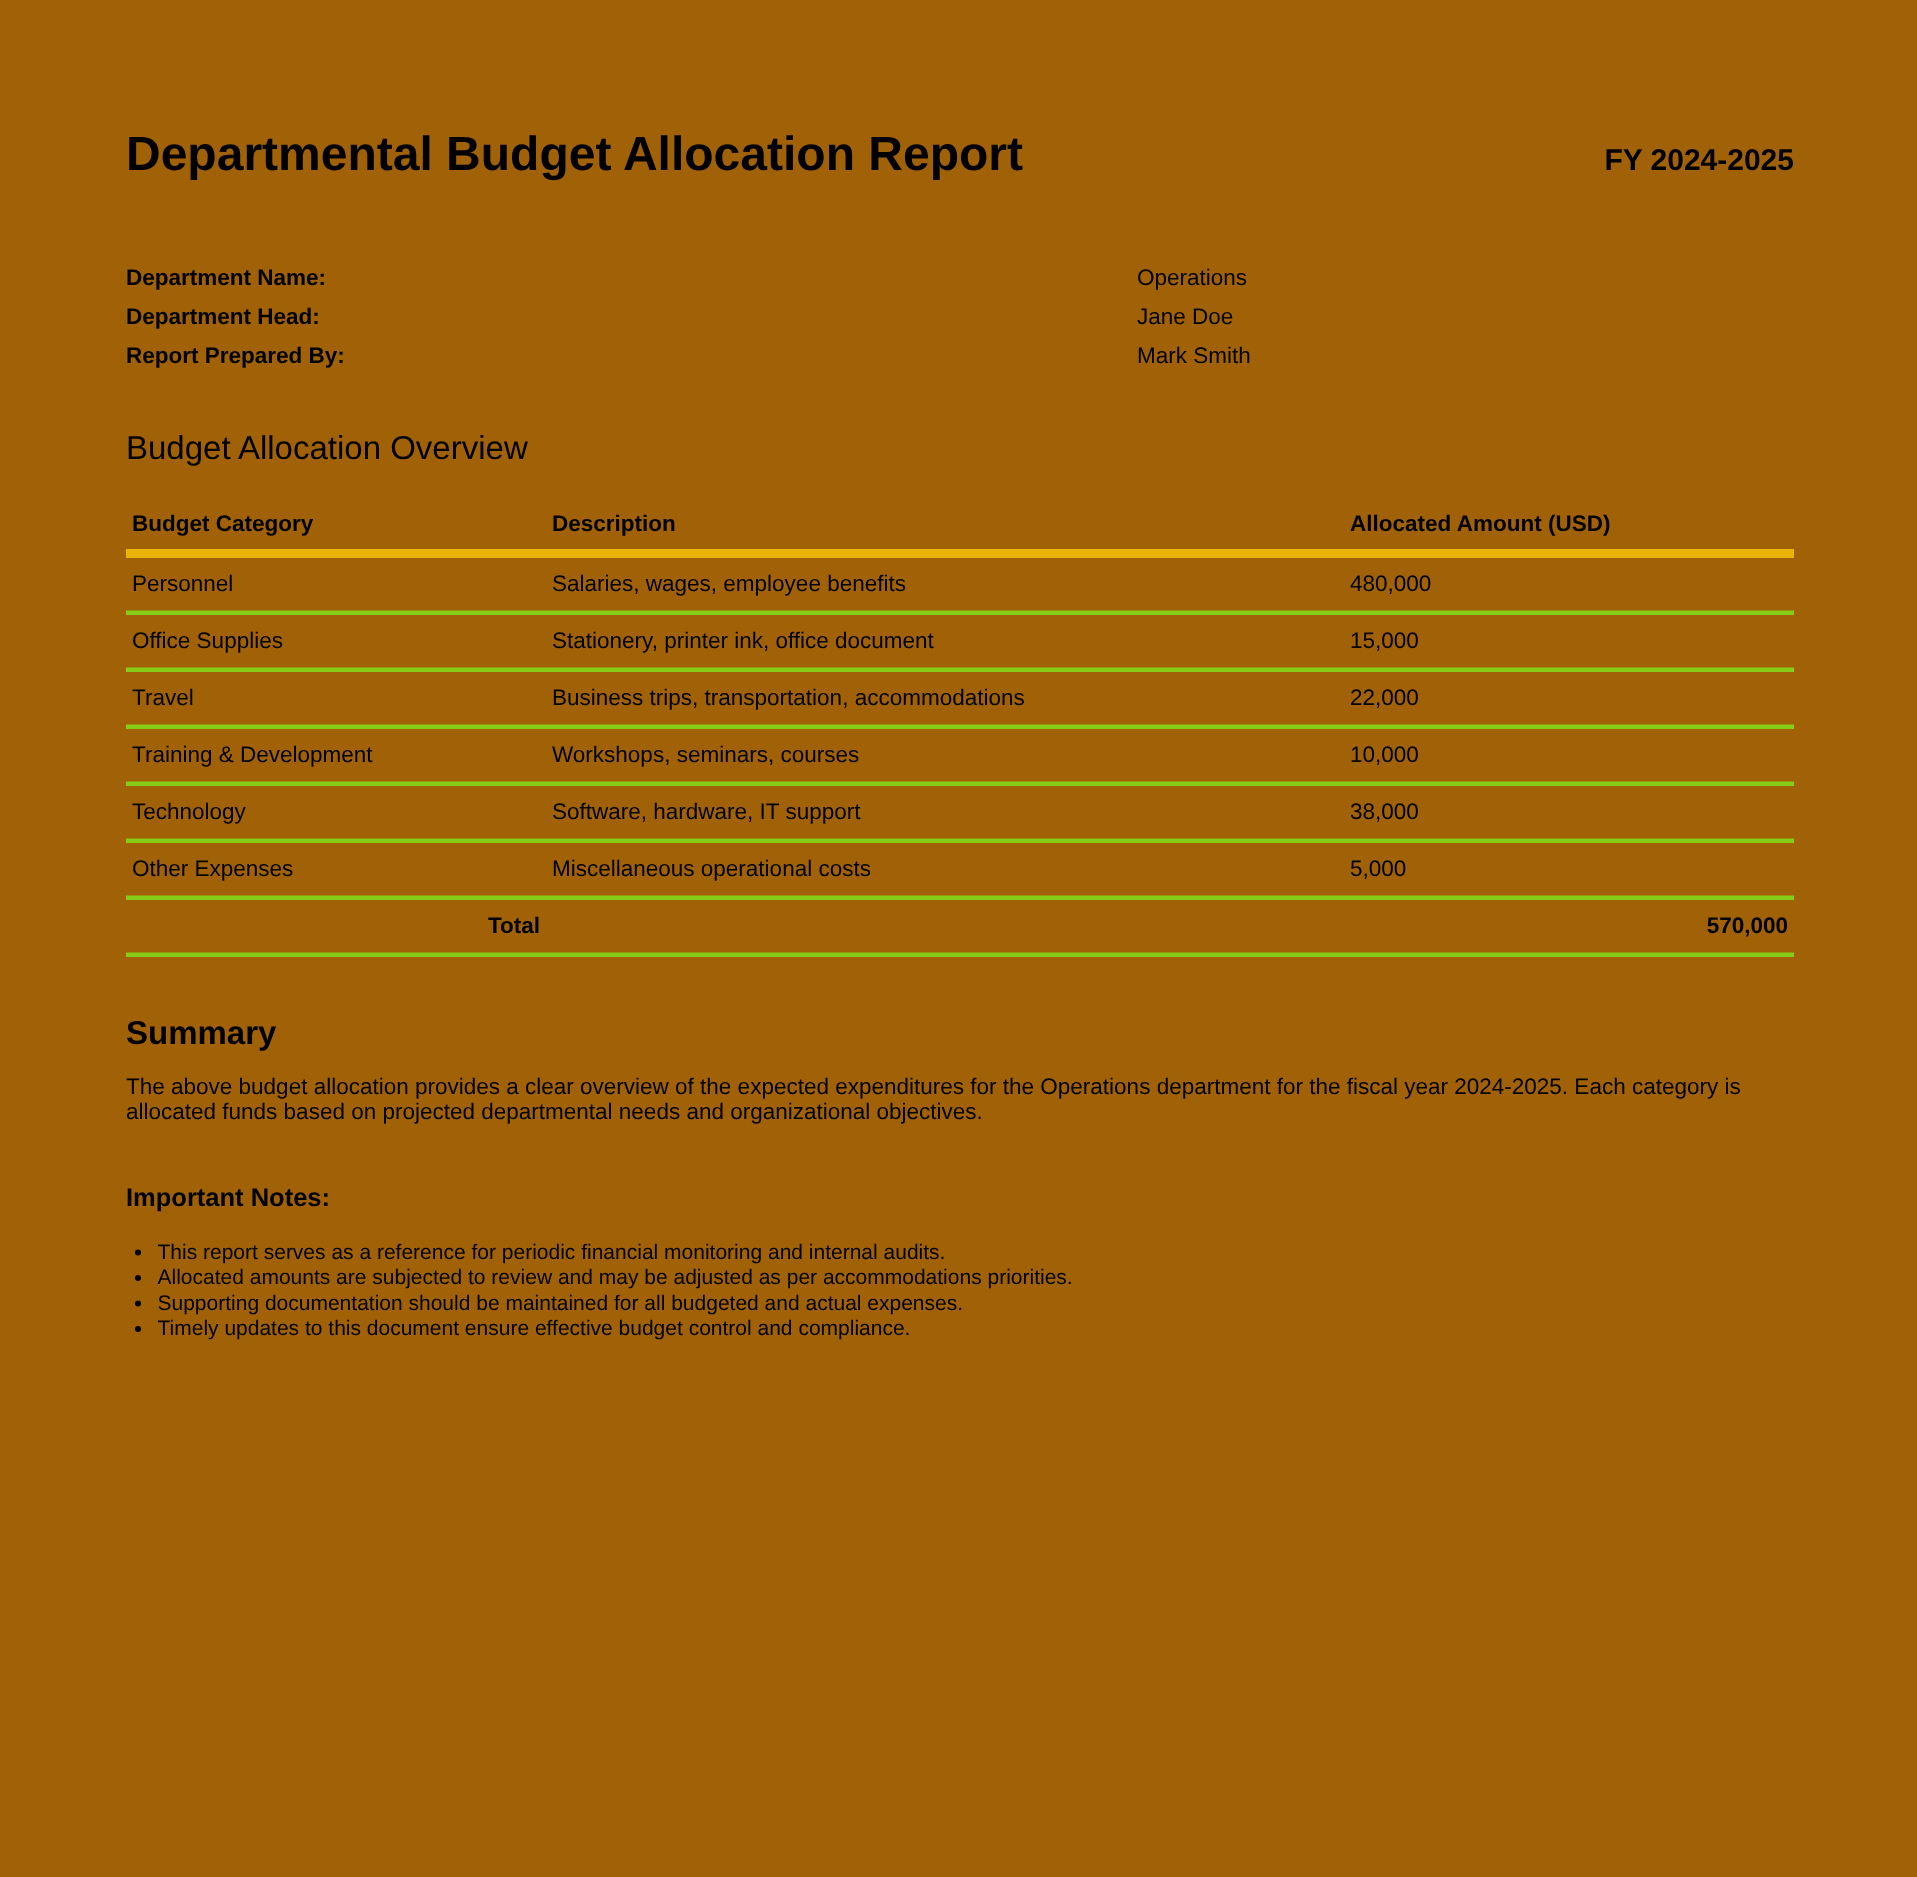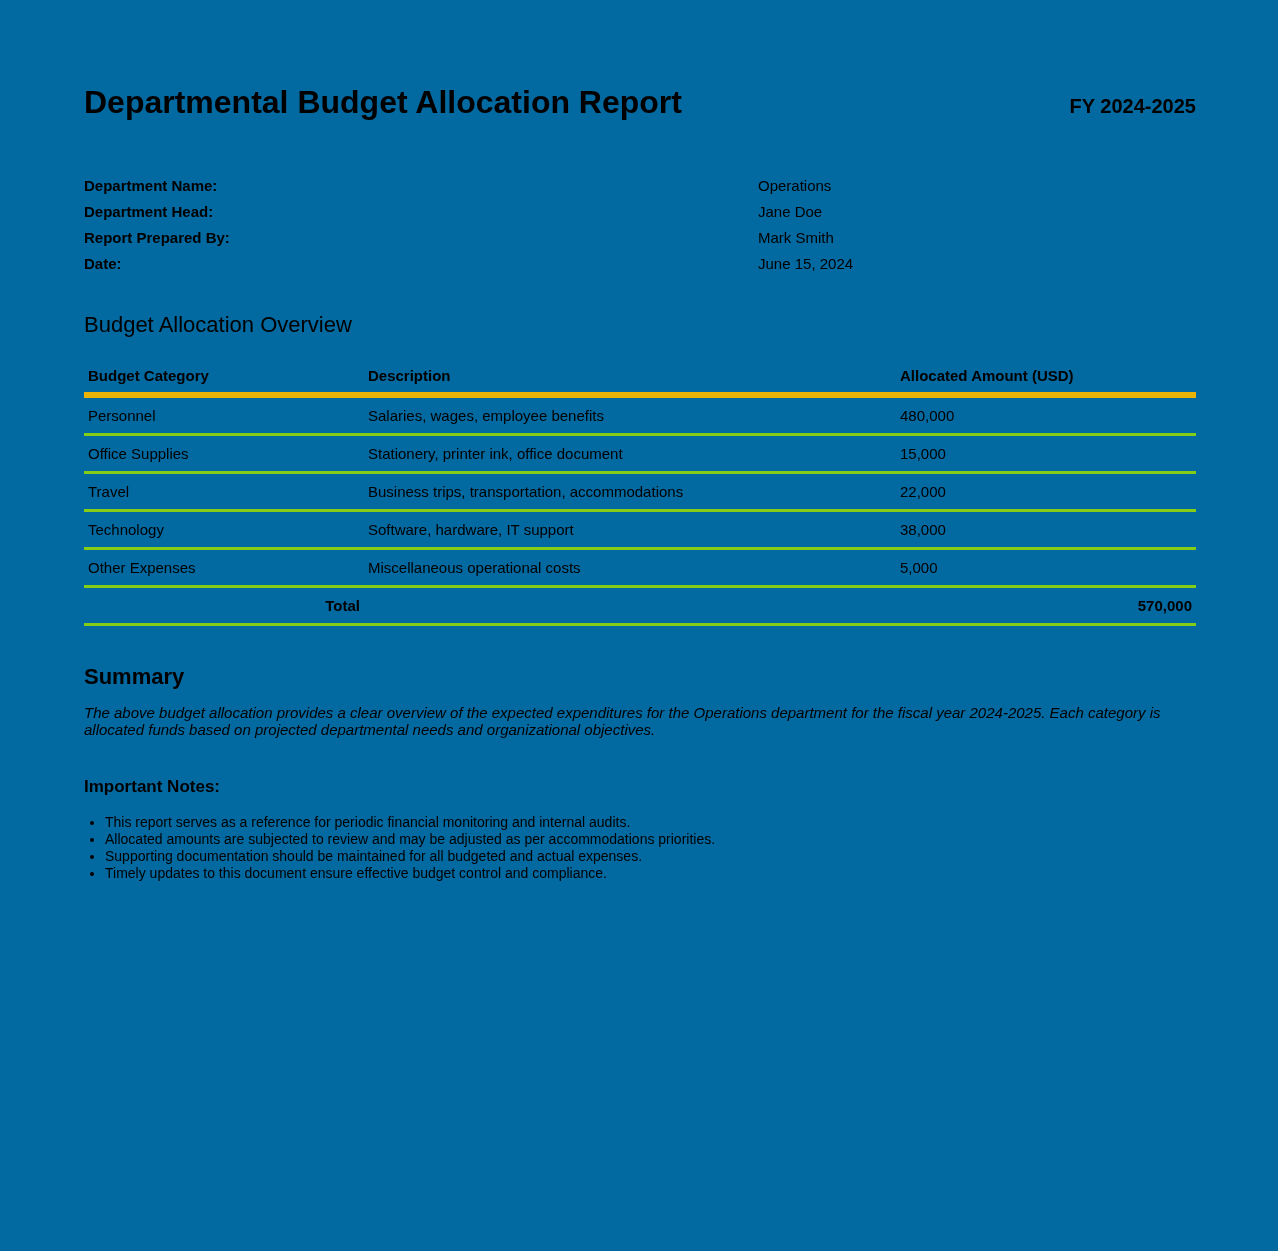--- a/index.html
+++ b/index.html
@@ -7,21 +7,21 @@
   body {
     font-family: "Liberation Sans", sans-serif;
     color: #000000;
     width: 1278px;
     min-height: 1251px;
   }
   .page {
     width: 1278px;
     min-height: 1251px;
     padding: 84px 82px 40px 84px;
-    background: #0369a1;
+    background: #a16207;
   }
   
   .report-header {
     display: flex;
     justify-content: space-between;
     align-items: baseline;
   }
   .report-title {
     font-size: 32px;
     font-weight: 700;
@@ -89,21 +89,20 @@
   table.budget-table tr.total-row td {
     font-weight: 700;
     text-align: right;
   }
   
   p.summary-text {
     font-size: 15px;
     line-height: 1.12;
     margin: 16px 0 0 0;
     max-width: 1112px;
-    font-style: italic;
   }
   
   ul.notes-list {
     margin: 17px 0 0 0;
     padding-left: 21px;
     font-size: 14px;
     line-height: 17px;
   }
   ul.notes-list li { margin: 0; }
 </style>
@@ -123,24 +122,20 @@
       <div class="meta-value">Operations</div>
     </div>
     <div class="meta-row">
       <div class="meta-label">Department Head:</div>
       <div class="meta-value">Jane Doe</div>
     </div>
     <div class="meta-row">
       <div class="meta-label">Report Prepared By:</div>
       <div class="meta-value">Mark Smith</div>
     </div>
-    <div class="meta-row">
-      <div class="meta-label">Date:</div>
-      <div class="meta-value">June 15, 2024</div>
-    </div>
   </section>
 
   <h2 class="section-title">Budget Allocation Overview</h2>
 
   <table class="budget-table">
     <colgroup>
       <col class="col-category">
       <col class="col-description">
       <col class="col-amount">
     </colgroup>
@@ -161,20 +156,25 @@
         <td>Office Supplies</td>
         <td>Stationery, printer ink, office document</td>
         <td>15,000</td>
       </tr>
       <tr>
         <td>Travel</td>
         <td>Business trips, transportation, accommodations</td>
         <td>22,000</td>
       </tr>
       <tr>
+        <td>Training &amp; Development</td>
+        <td>Workshops, seminars, courses</td>
+        <td>10,000</td>
+      </tr>
+      <tr>
         <td>Technology</td>
         <td>Software, hardware, IT support</td>
         <td>38,000</td>
       </tr>
       <tr>
         <td>Other Expenses</td>
         <td>Miscellaneous operational costs</td>
         <td>5,000</td>
       </tr>
       <tr class="total-row">

